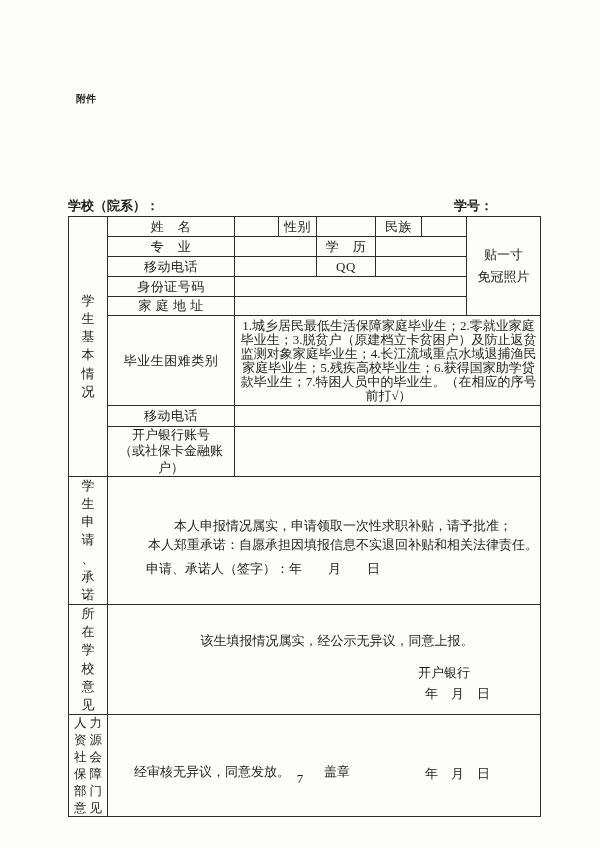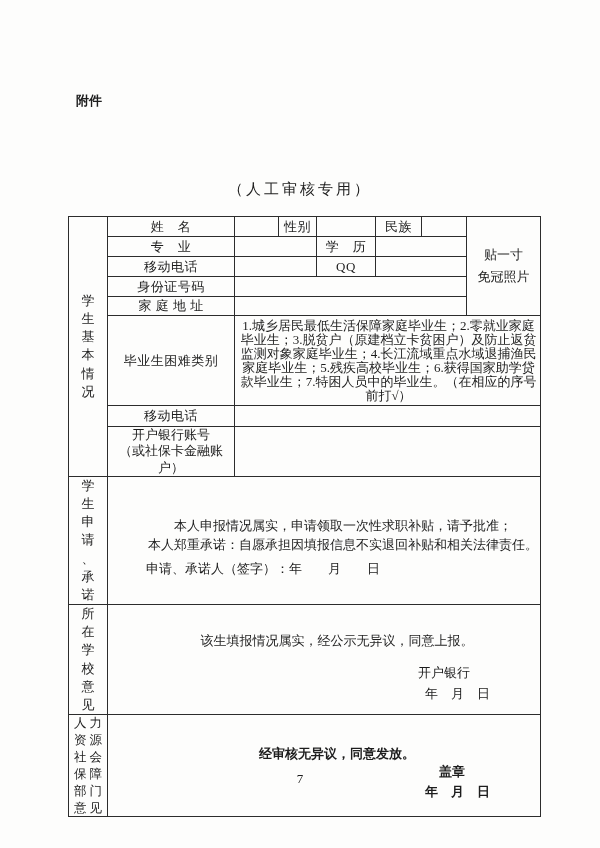--- a/index.html
+++ b/index.html
@@ -3,21 +3,21 @@
 <meta charset="utf-8">
 <style>
   * { margin:0; padding:0; box-sizing:border-box; }
   body { background:#e8e8e8; }
   .page {
     position:relative; width:600px; height:848px; margin:0 auto;
     background:#fdfdfc; color:#1d1d1d;
     font-family:"Liberation Serif","DejaVu Serif",serif;
     overflow:hidden;
   }
-  .attachment { position:absolute; left:76px; top:92px; font-size:13px; font-weight:700; }
+  .attachment { position:absolute; left:76px; top:92px; font-size:10px; font-weight:700; }
   .title { position:absolute; left:0; right:0; top:124px; text-align:center;
            font-size:23px; font-weight:700; letter-spacing:1px; }
   .subtitle { position:absolute; left:0; right:0; top:180px; text-align:center;
               font-size:15px; letter-spacing:3px; }
   .school-line { position:absolute; left:68px; top:197px; width:472px;
                  display:flex; justify-content:space-between;
                  font-size:13px; font-weight:600; }
   .school-line .right { padding-right:47px; }
 
   table.form { position:absolute; left:68px; top:216px; width:472px;
@@ -33,35 +33,38 @@
                 padding:3px 2px 2px 4px; letter-spacing:0; }
   .value-cell { background:#fdfdfc; }
 
   .sec-content { text-align:left; vertical-align:top; }
   .s2-inner { padding:14px 0 0 38px; font-size:13px; }
   .s2-inner .ln { line-height:19px; }
   .sign-row { display:flex; justify-content:flex-start; margin-top:6px; padding-right:43px; }
   .s3-inner { padding:16px 0 0 26px; font-size:13px; }
   .s3-seal { text-align:right; padding-right:70px; margin-top:14px; }
   .s3-date { text-align:right; padding-right:50px; margin-top:3px; }
-  .s4-inner { height:100%; display:flex; flex-direction:column; padding:17px 0 3px 26px; font-size:13px;font-weight:bold; }
+  .s4-inner { height:100%; display:flex; flex-direction:row; padding:17px 0 3px 26px; font-size:13px; }
   .s4-spacer { flex:1; }
   .s4-seal { text-align:right; padding-right:75px; }
   .s4-date { text-align:right; padding-right:50px; margin-top:2px; }
 
   .page-number { position:absolute; left:0; right:0; top:771px; text-align:center; font-size:13px; }
 </style>
 </head>
 <body>
 
 <div class="page">
 
   <div class="attachment">附件</div>
-  <div class="subtitle">（人工审核专用）</div>
 
+  <div class="school-line">
+    <span>学校（院系）：</span>
+    <span class="right">学号：</span>
+  </div>
 
   <table class="form">
     <colgroup>
       <col style="width:39px">
         <col style="width:127px">
         <col style="width:44px">
         <col style="width:38px">
       <col style="width:59px">
         <col style="width:46px">
         <col style="width:45px">

